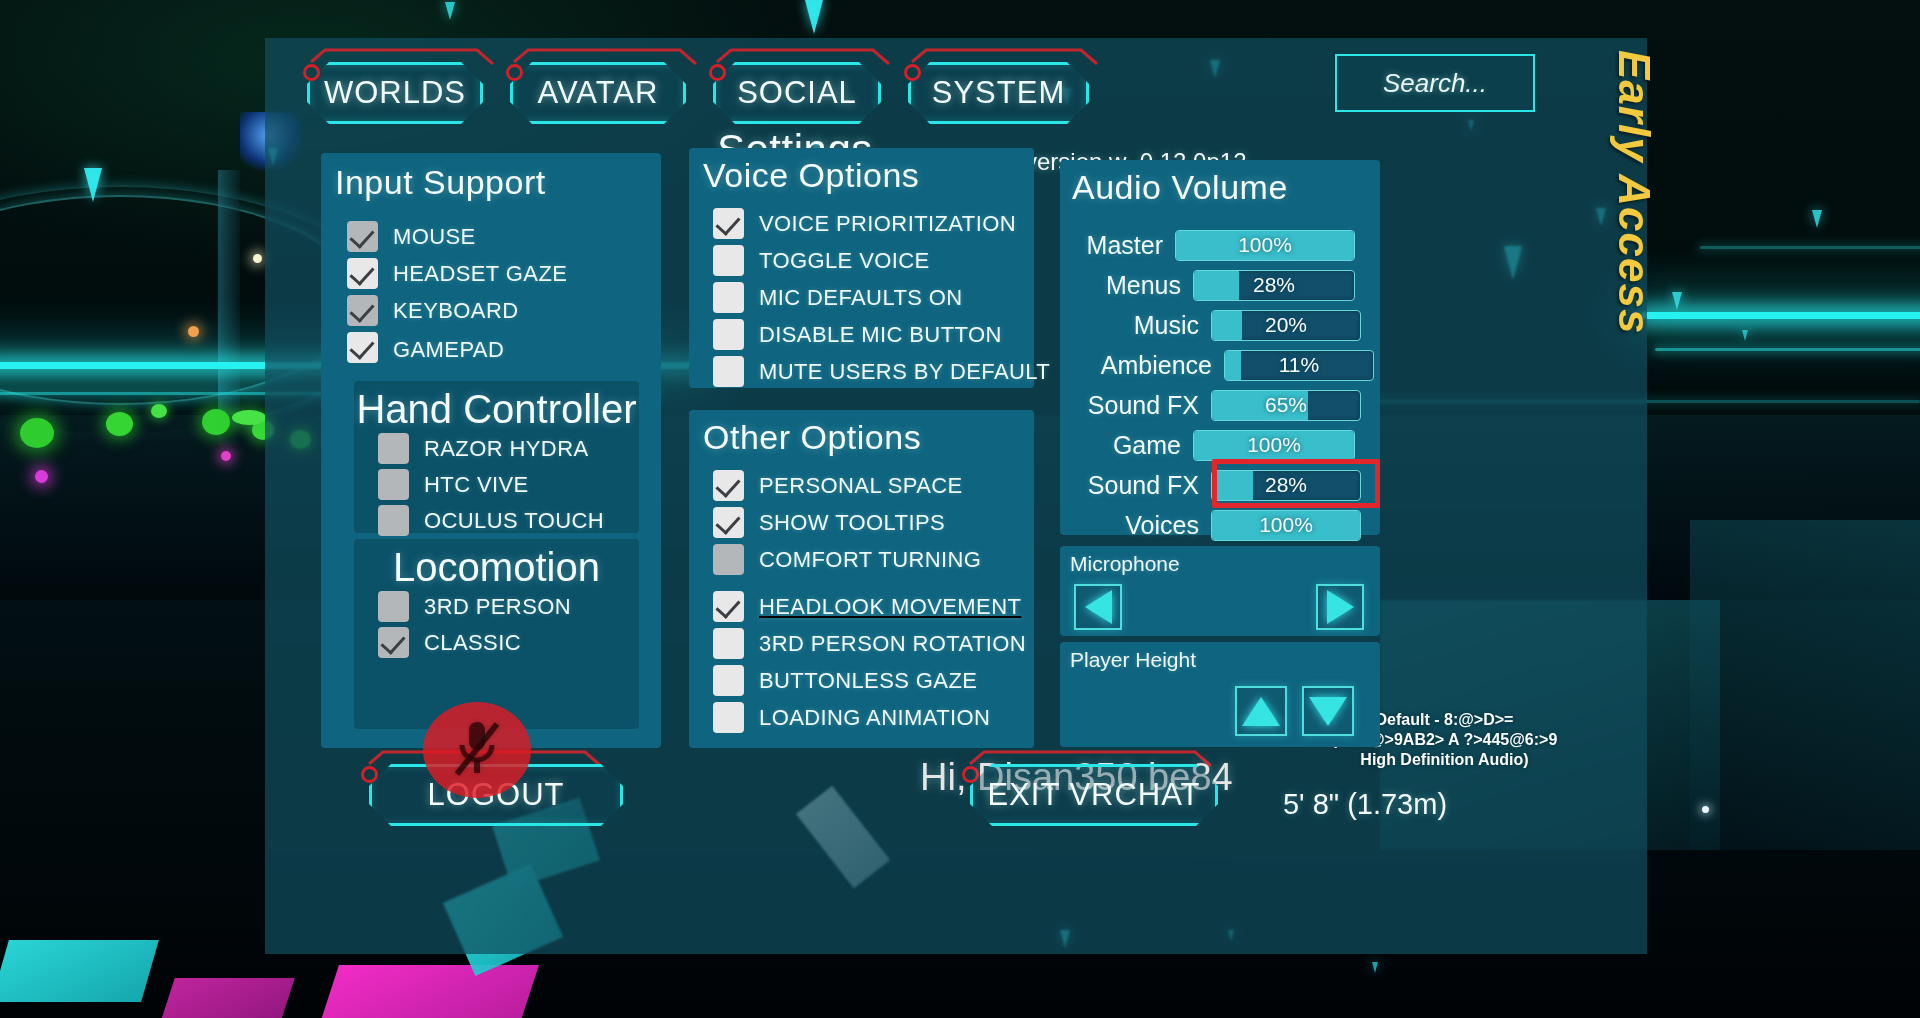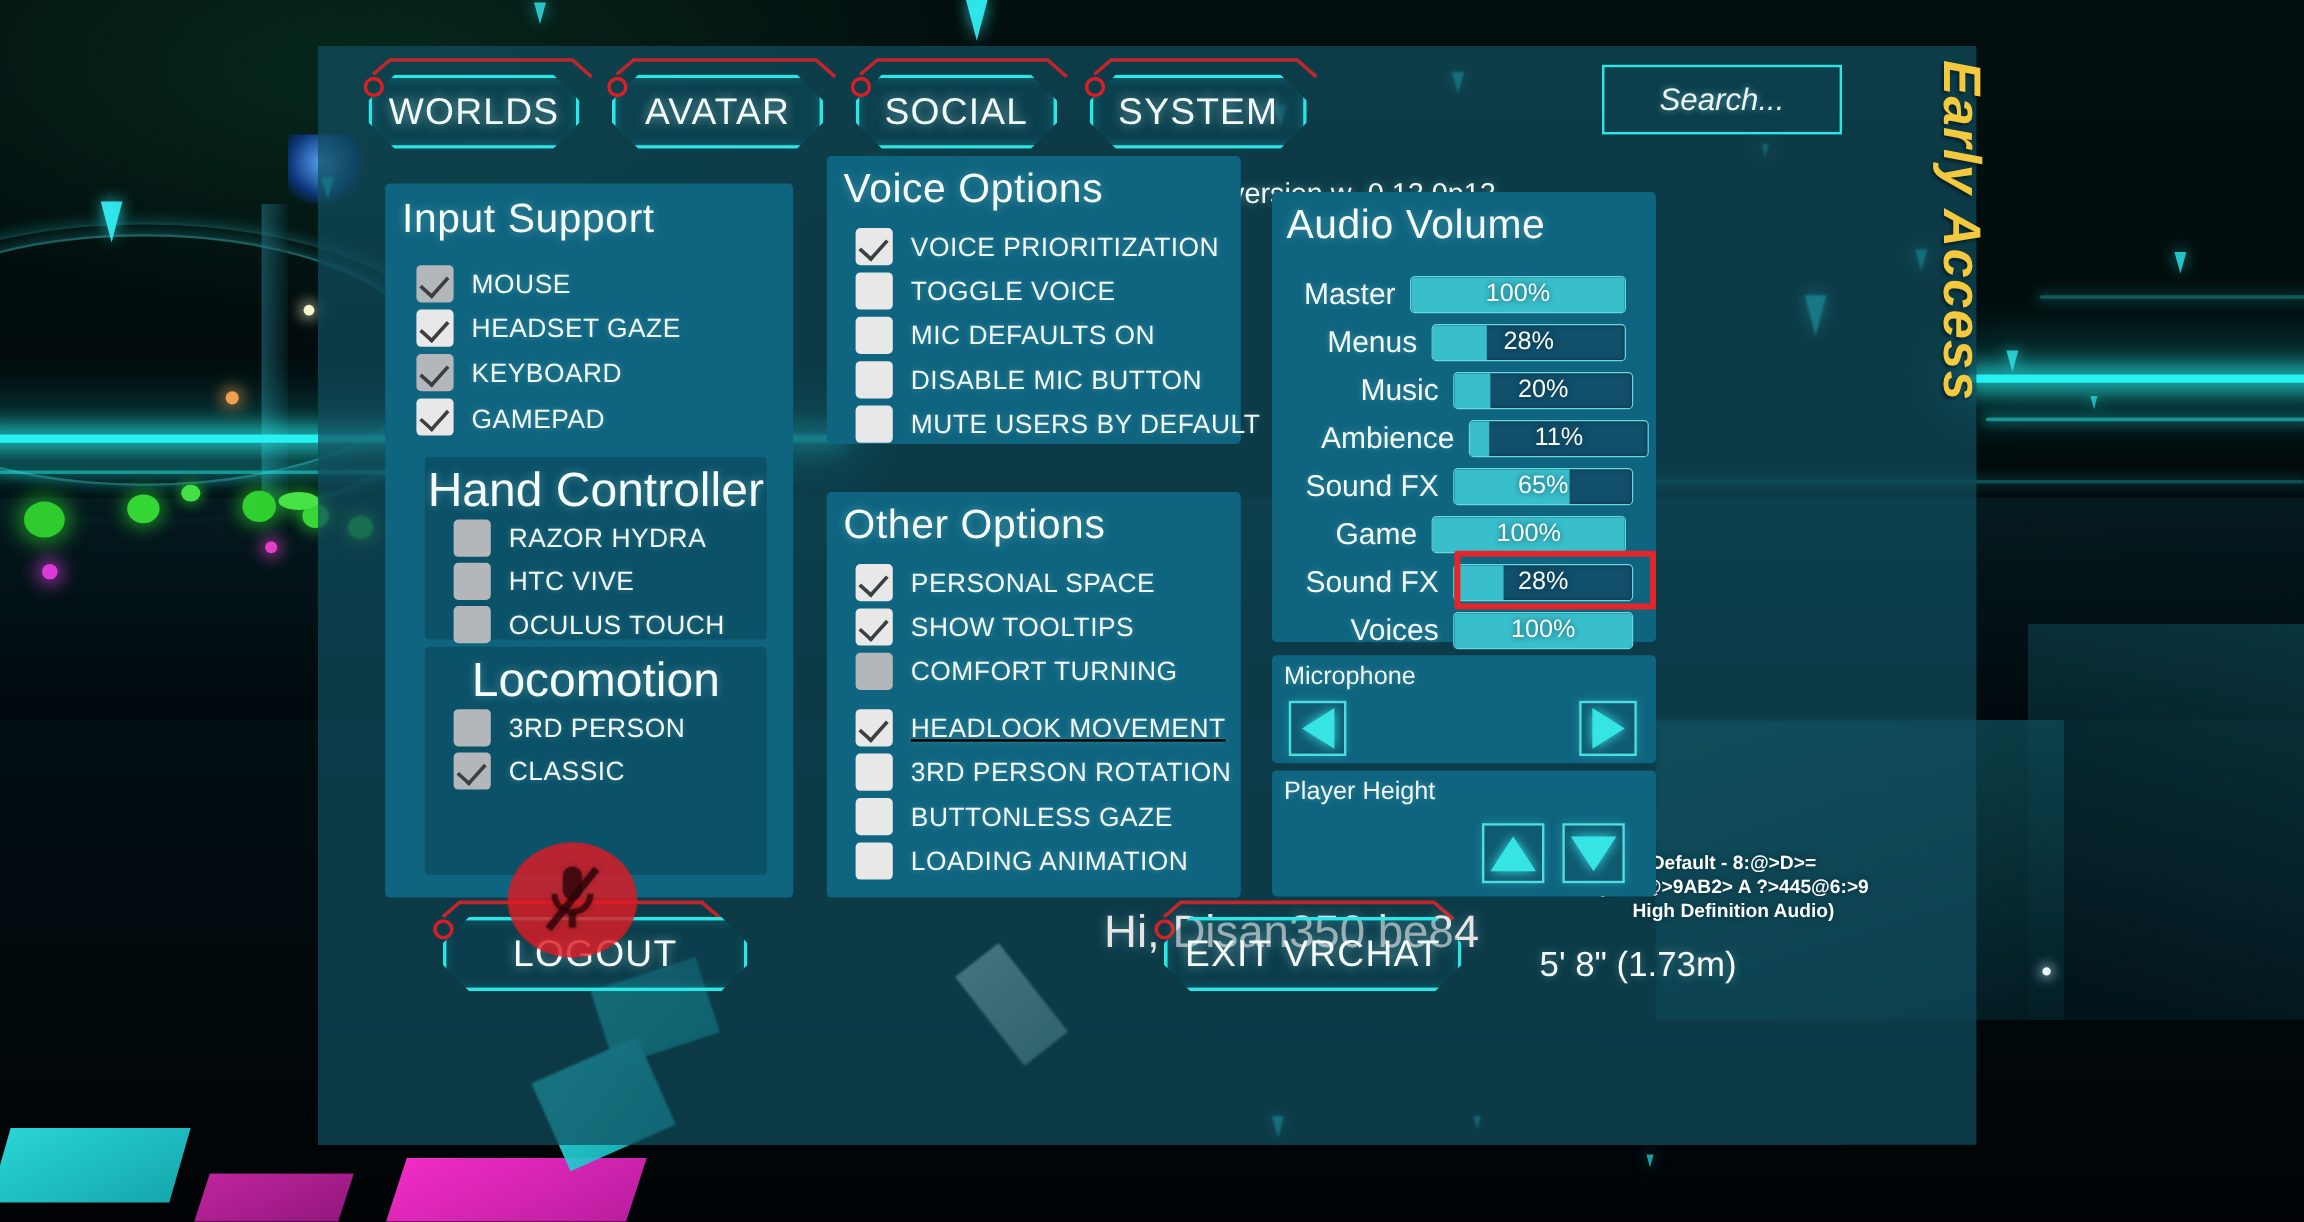--- a/index.html
+++ b/index.html
@@ -558,21 +558,21 @@
               <span class="chk-label">3RD PERSON</span>
             </div>
             <div class="chk-row" style="margin-bottom: 5px;">
               <div class="chk checked dim"></div>
               <span class="chk-label">CLASSIC</span>
             </div>
           </div>
       </div>
     </div>
 
-    <div class="card" style="left:424px; top:92px; width:345px; height:240px;">
+    <div class="card" style="left:424px; top:110px; width:345px; height:240px;">
       <div class="card-title" style="position:absolute; left:14px; top:8px;">Voice Options</div>
       <div id="voice-options-list" style="position:absolute; left:24px; top:60px;">
           <div class="chk-row" style="margin-bottom: 6px;">
             <div class="chk checked"></div>
             <span class="chk-label">VOICE PRIORITIZATION</span>
           </div>
           <div class="chk-row" style="margin-bottom: 6px;">
             <div class="chk"></div>
             <span class="chk-label">TOGGLE VOICE</span>
           </div>

